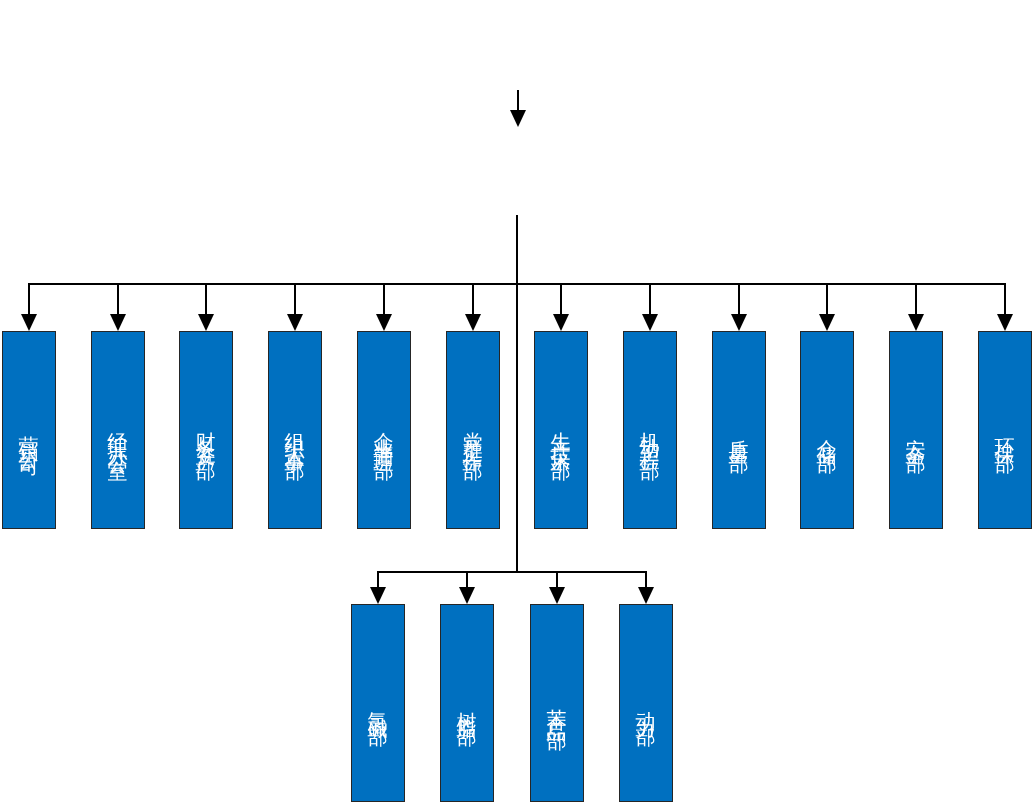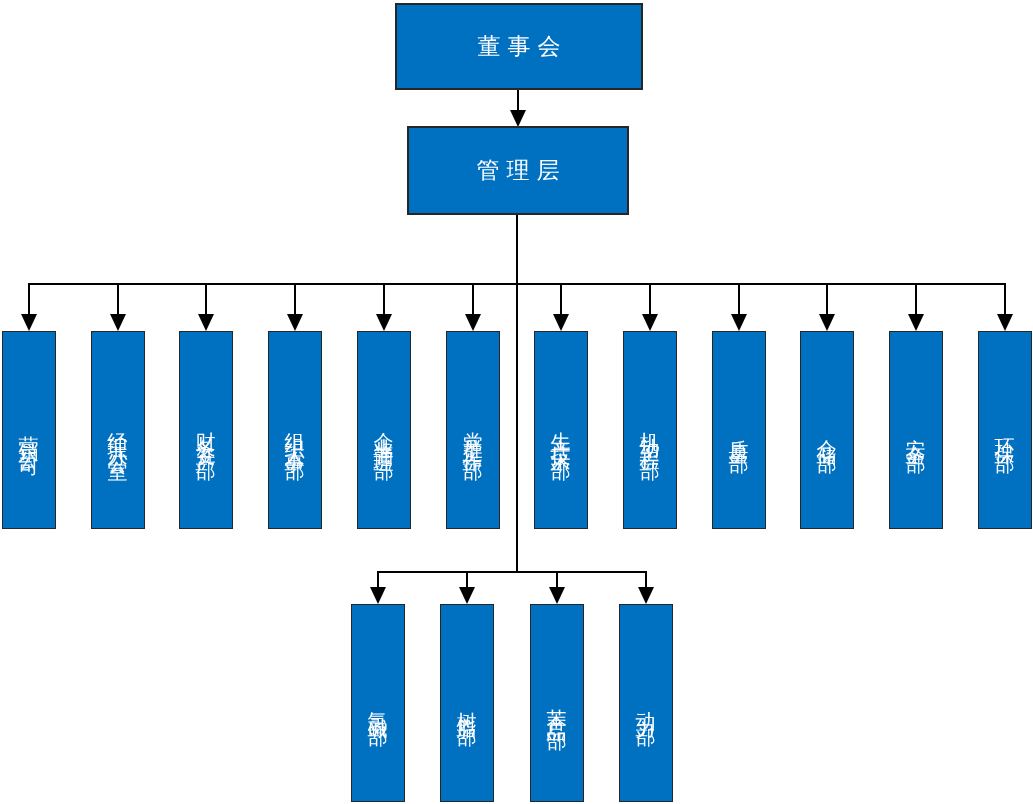--- a/index.html
+++ b/index.html
@@ -46,30 +46,24 @@
     border-left: 8px solid transparent;
     border-right: 8px solid transparent;
     border-top: 17px solid #000000;
   }
 </style>
 </head>
 <body>
 
 <div id="canvas">
 
-  <div class="node big" style="left:395px; top:3px; width:248px; height:87px;">
-    <span class="hlabel">董事会</span>
-  </div>
 
   <div class="vline" style="left:517px; top:90px; height:22px;"></div>
   <div class="arrowhead" style="left:510px; top:110px;"></div>
 
-  <div class="node big" style="left:407px; top:126px; width:222px; height:89px;">
-    <span class="hlabel">管理层</span>
-  </div>
 
   <div class="vline" style="left:516px; top:215px; height:358px;"></div>
 
   <div class="hline" style="left:28px; top:283px; width:978px;"></div>
 
   <div class="hline" style="left:378px; top:571px; width:269px;"></div>
 
   <div id="generated">
       <div class="vline" style="left: 28px; top: 283px; height: 33px;"></div>
       <div class="arrowhead" style="left: 21px; top: 314px;"></div>

